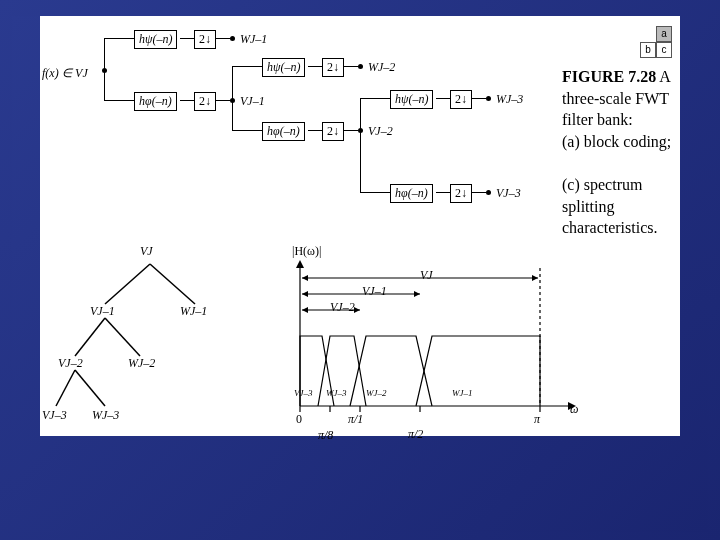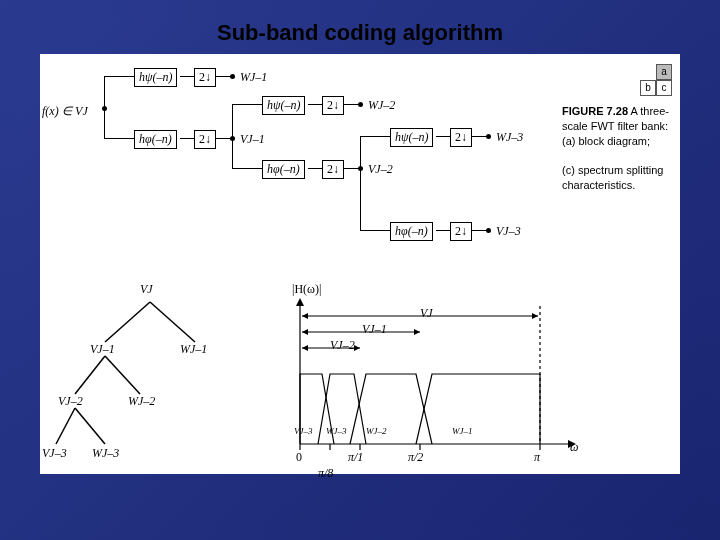--- a/index.html
+++ b/index.html
@@ -12,29 +12,28 @@
   .dbox{border:1px solid #000;padding:1px 4px;background:#fff;font-size:12px}
   .lbl{font-style:italic;font-size:12px;white-space:nowrap}
   .sub{font-size:9px}
   .line{position:absolute;background:#000}
   .lineh{height:1px}
   .linev{width:1px}
   .dot{width:5px;height:5px;border-radius:50%;background:#000;position:absolute}
   .tree-line{stroke:#000;stroke-width:1.5;fill:none}
   .spec-line{stroke:#000;stroke-width:1.2;fill:none}
   .dashed{stroke-dasharray:3 3}
-  .figcap{font-family:Liberation Sans, sans-serif;font-size:11px;line-height:1.35}
+  .figcap{font-family:Liberation Serif, serif;font-size:16px;line-height:1.35}
   .gridcell{border:1px solid #555;width:14px;height:14px;display:inline-block;text-align:center;font-size:10px;line-height:14px;font-family:Arial}
 </style>
 </head>
 <body>
 
 <div class="slide">
   <div class="inner">
-    <div class="title">Sub-band coding algorithm</div>
     <div class="canvas">
 
       <span class="abs lbl" style="left:2px;top:50px">f(x) ∈ VJ</span>
       <div class="dot" style="left:62px;top:52px"></div>
 
       <div class="line linev" style="left:64px;top:22px;height:62px"></div>
 
       <div class="line lineh" style="left:64px;top:22px;width:30px"></div>
       <div class="abs fbox" style="left:94px;top:14px">hψ(–n)</div>
       <div class="line lineh" style="left:140px;top:22px;width:14px"></div>
@@ -91,21 +90,21 @@
         <div style="text-align:right">
           <span class="gridcell" style="background:#bbb">a</span>
         </div>
         <div>
           <span class="gridcell">b</span><span class="gridcell">c</span>
         </div>
       </div>
       <div class="abs figcap" style="right:6px;top:50px;width:112px">
         <b>FIGURE 7.28</b>
         <span>A three-scale FWT filter bank:</span><br>
-        <span>(a) block diagram;</span><br>
+        <span>(a) block coding;</span><br>
         <br>
         <span>(c) spectrum splitting characteristics.</span>
       </div>
 
       <svg class="abs" style="left:10px;top:230px" width="200" height="180">
         <line class="tree-line" x1="100" y1="18" x2="55" y2="58"></line>
         <line class="tree-line" x1="100" y1="18" x2="145" y2="58"></line>
         <line class="tree-line" x1="55" y1="72" x2="25" y2="110"></line>
         <line class="tree-line" x1="55" y1="72" x2="90" y2="110"></line>
         <line class="tree-line" x1="25" y1="124" x2="6" y2="160"></line>
@@ -152,21 +151,21 @@
           <polygon points="32,54 38,51 38,57" fill="#000"></polygon>
       </svg>
 
       <span class="abs lbl" style="left:380px;top:252px">VJ</span>
       <span class="abs lbl" style="left:322px;top:268px">VJ–1</span>
       <span class="abs lbl" style="left:290px;top:284px">VJ–2</span>
 
       <span class="abs" style="left:256px;top:396px;font-size:12px">0</span>
       <span class="abs lbl" style="left:278px;top:412px">π/8</span>
       <span class="abs lbl" style="left:308px;top:396px">π/1</span>
-      <span class="abs lbl" style="left:368px;top:396px">π/2</span>
+      <span class="abs lbl" style="left:368px;top:411px">π/2</span>
       <span class="abs lbl" style="left:494px;top:396px">π</span>
       <span class="abs lbl" style="left:530px;top:386px">ω</span>
 
       <span class="abs lbl sub" style="left:254px;top:372px">VJ–3</span>
       <span class="abs lbl sub" style="left:286px;top:372px">WJ–3</span>
       <span class="abs lbl sub" style="left:326px;top:372px">WJ–2</span>
       <span class="abs lbl sub" style="left:412px;top:372px">WJ–1</span>
 
     </div>
   </div>

